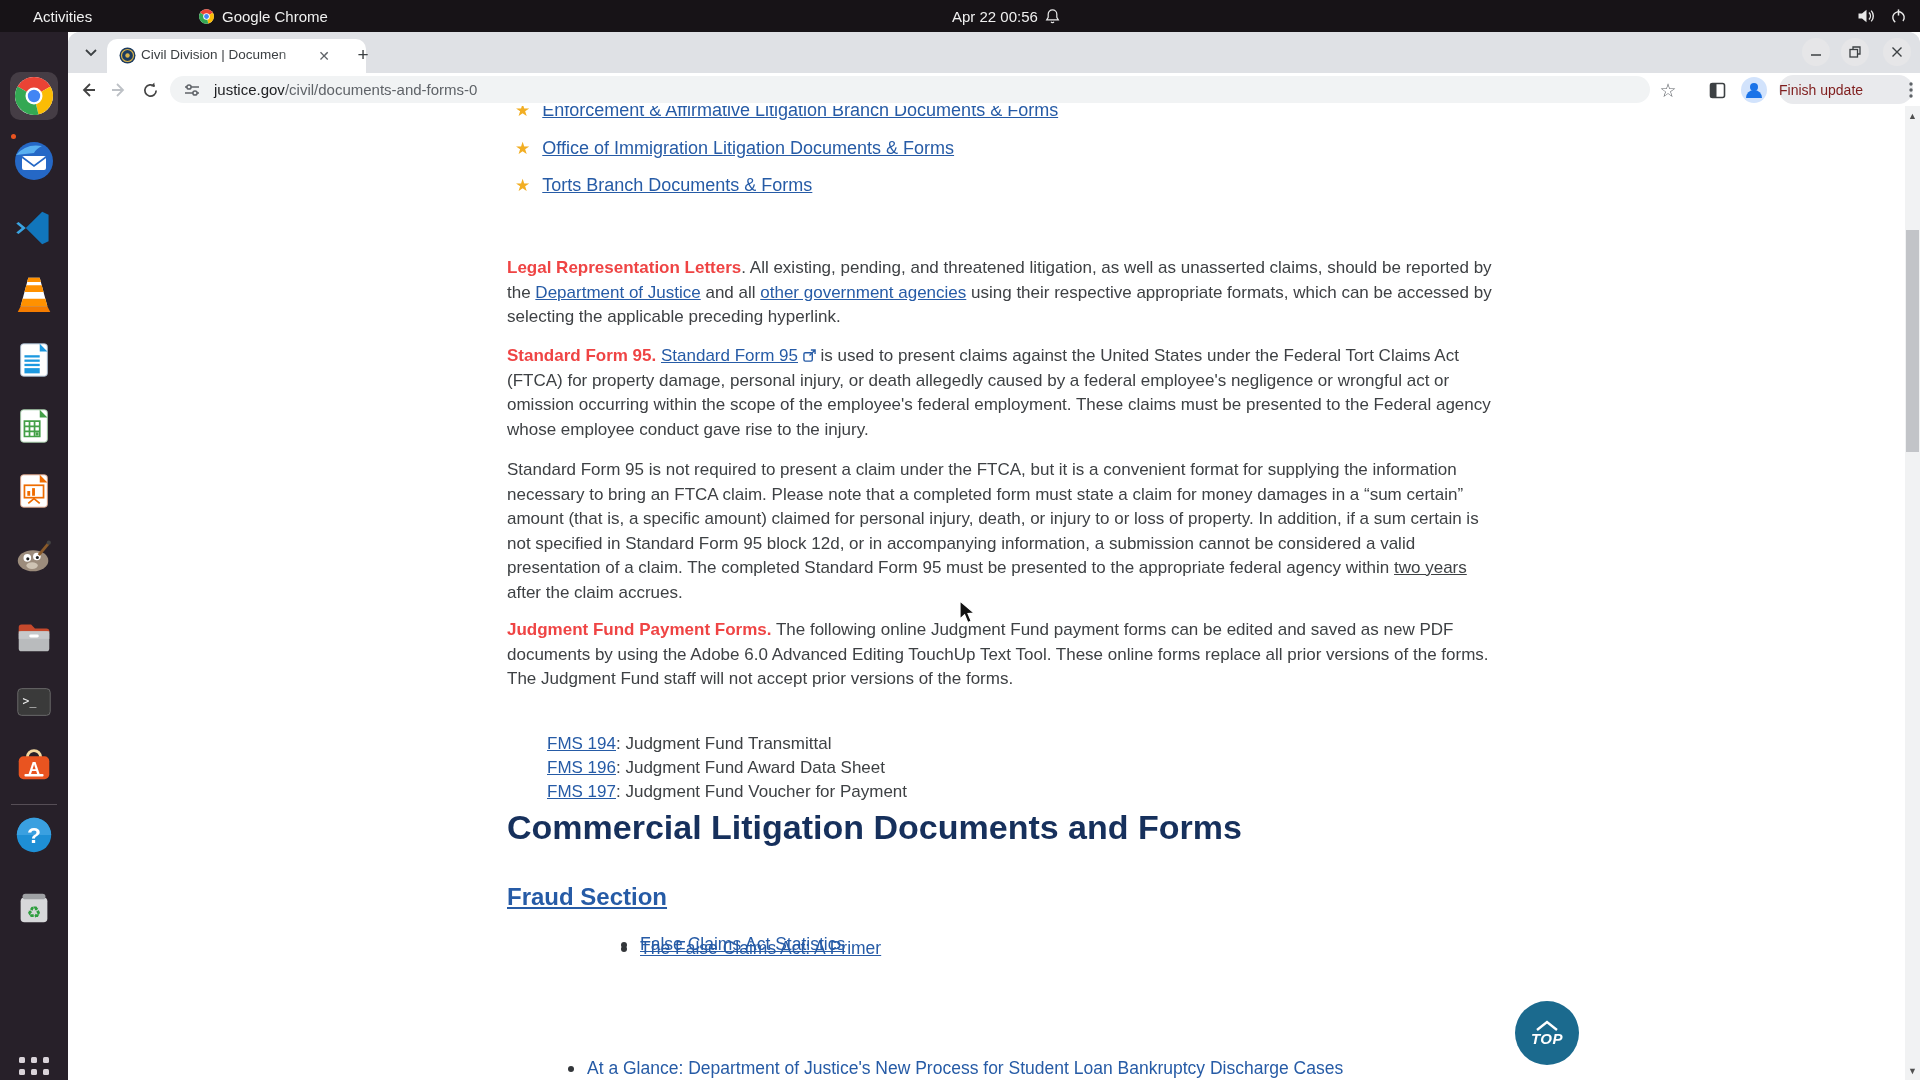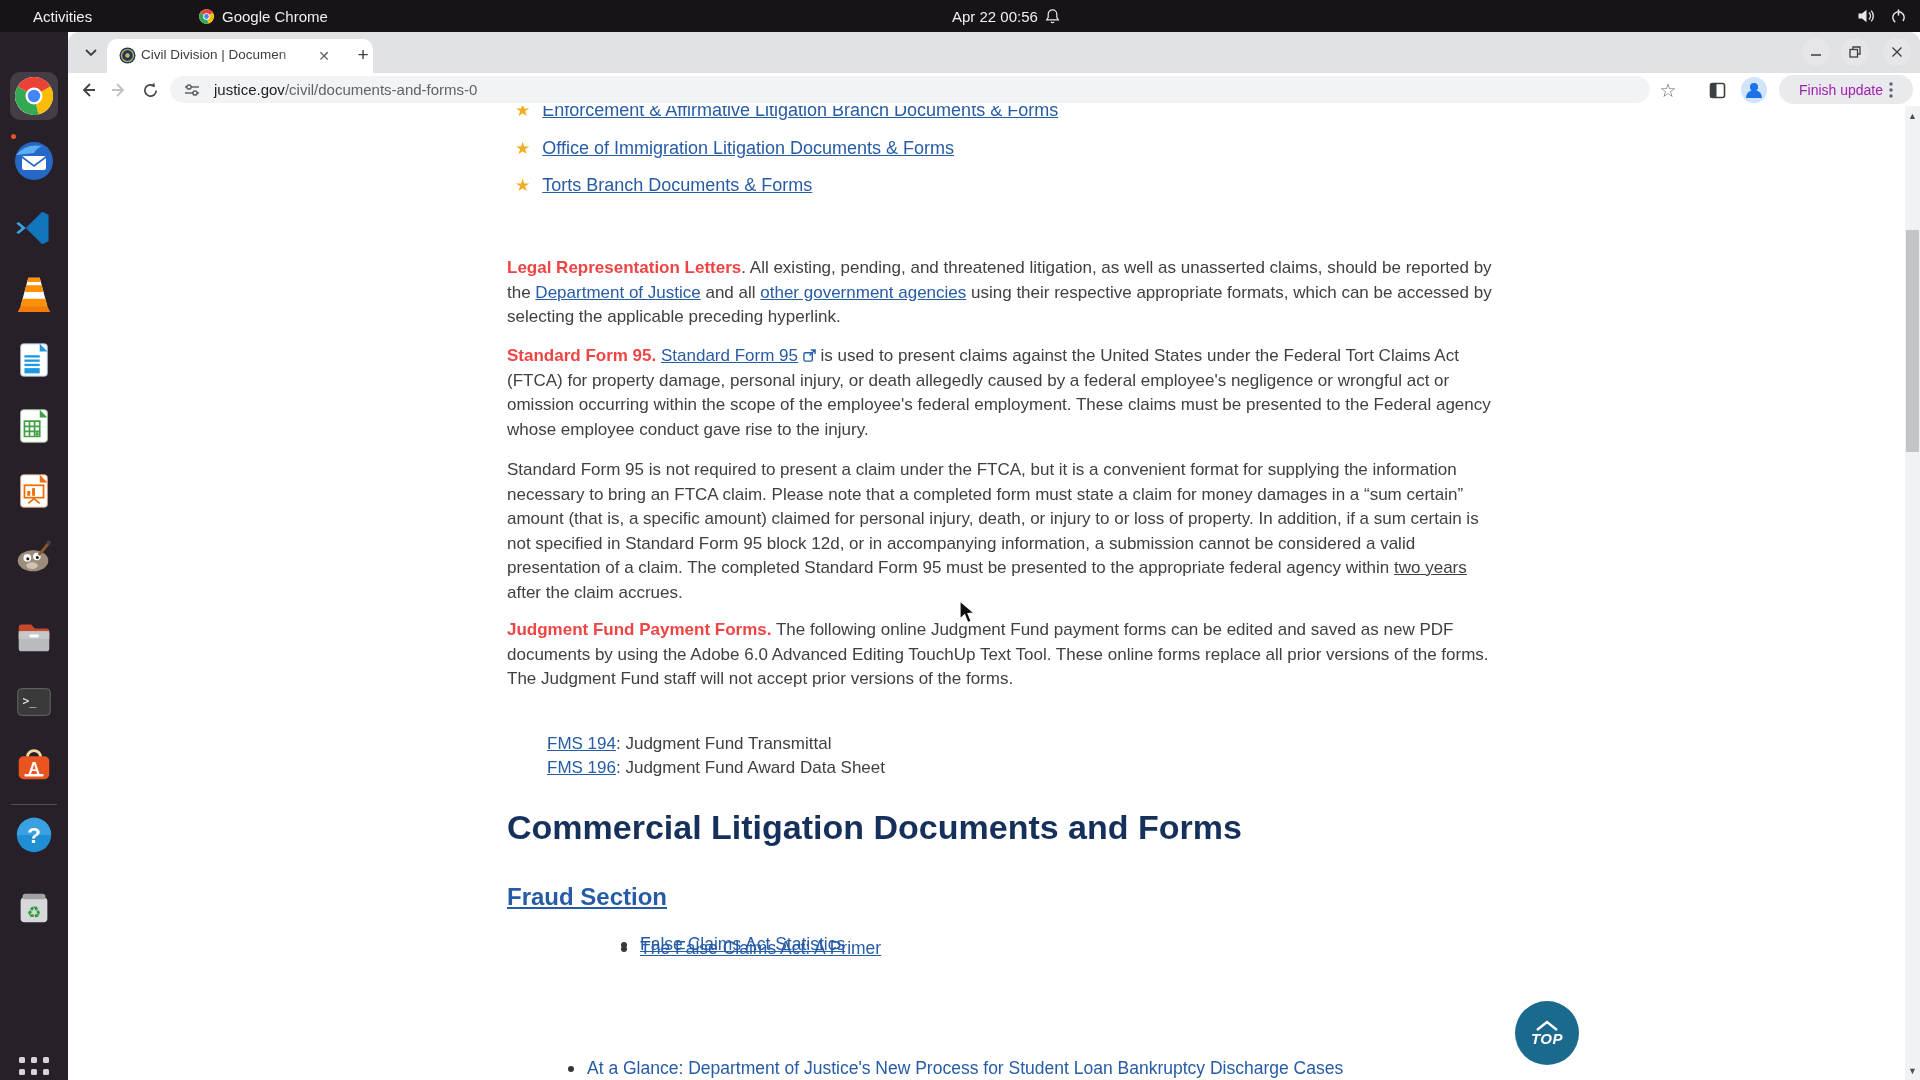--- a/index.html
+++ b/index.html
@@ -13,40 +13,40 @@
   .dock{position:absolute;left:0;top:32px;width:68px;height:1048px;background:#272029;z-index:40;}
   .dock-item{position:absolute;left:10px;width:48px;height:48px;display:flex;align-items:center;
              justify-content:center;border-radius:10px;}
   .dock-active{background:#453d45;}
   .dock-dot{position:absolute;left:1px;width:5px;height:5px;border-radius:50%;background:#e95420;}
   .dock-divider{position:absolute;left:11px;width:46px;height:1px;background:#564e56;}
   
   .win{position:absolute;left:68px;top:32px;width:1852px;height:1048px;background:#dfe1e5;
        border-radius:12px 12px 0 0;overflow:hidden;}
   .tabstrip{position:absolute;left:0;top:0;width:100%;height:41px;background:#dfe1e5;}
-  .tab{position:absolute;left:39px;top:7px;width:266px;height:34px;background:#fff;
-       border-radius:10px 10px 0 0;display:flex;align-items:center;}
+  .tab{position:absolute;left:39px;top:7px;width:238px;height:34px;background:#fff;
+       border-radius:10px 10px 0 0;display:flex;align-items:center;padding-left:21px;}
   .tab-title{position:absolute;left:34px;top:8px;width:168px;font-size:13.5px;color:#3c4043;
              white-space:nowrap;overflow:hidden;
              -webkit-mask-image:linear-gradient(90deg,#000 82%,transparent 98%);
              mask-image:linear-gradient(90deg,#000 82%,transparent 98%);}
   .tab-close{position:absolute;left:208px;top:8px;width:18px;height:18px;font-size:14px;color:#5f6368;
              display:flex;align-items:center;justify-content:center;border-radius:50%;}
   .winbtn{position:absolute;top:6px;width:28px;height:28px;border-radius:50%;background:#e6e6e8;
           display:flex;align-items:center;justify-content:center;color:#3c4043;}
   .toolbar{position:absolute;left:0;top:41px;width:100%;height:33px;background:#fff;
            border-bottom:1px solid #b91c1c;}
   .tool-ic{position:absolute;top:3px;width:28px;height:28px;display:flex;align-items:center;
            justify-content:center;border-radius:50%;}
   .omnibox{position:absolute;left:102px;top:3px;width:1480px;height:27px;background:#f1f3f4;
            border-radius:14px;display:flex;align-items:center;font-size:15px;}
   .url-host{color:#202124;} .url-path{color:#5f6368;}
   .update-pill{position:absolute;left:1711px;top:2px;width:134px;height:29px;background:#e9eaed;
-               border-radius:15px;display:flex;align-items:center;justify-content:center;gap:6px;
-               font-size:14px;color:#a21caf;}
+               border-radius:15px;display:flex;align-items:center;justify-content:space-between;gap:6px;
+               font-size:14px;color:#7f1d1d;}
   
   .content{position:absolute;left:0;top:74px;width:1837px;height:974px;background:#fff;overflow:hidden;}
   .blk{position:absolute;left:439px;width:995px;}
   .para{font-size:17px;line-height:24.5px;color:#3e4144;margin:0;}
   .para b{color:#ef4444;}
   a.lnk{color:#265ba6;text-decoration:underline;cursor:pointer;}
   a.plainlnk{color:#3e4144;text-decoration:underline;cursor:pointer;}
   .starlink{position:absolute;left:447px;display:flex;align-items:center;gap:12px;font-size:18px;}
   .star-glyph{color:#f2ae23;font-size:17px;}
   .fmsrow{position:absolute;left:479px;font-size:17px;line-height:24px;color:#3e4144;margin-top:14px;}
@@ -347,20 +347,21 @@
             <rect x="1" y="4" width="9" height="9" rx="1.5" fill="none" stroke="#265ba6" stroke-width="1.5"></rect>
             <path d="M7 7 L12.5 1.5 M8.5 1 H13 V5.5" fill="none" stroke="#265ba6" stroke-width="1.5"></path>
           </svg><span> is used to present claims against the United States under the Federal Tort Claims Act (FTCA) for property damage, personal injury, or death allegedly caused by a federal employee's negligence or wrongful act or omission occurring within the scope of the employee's federal employment. These claims must be presented to the Federal agency whose employee conduct gave rise to the injury.</span></p>
 
       <p class="blk para" style="top:352px;"><span>Standard Form 95 is not required to present a claim under the FTCA, but it is a convenient format for supplying the information necessary to bring an FTCA claim. Please note that a completed form must state a claim for money damages in a “sum certain” amount (that is, a specific amount) claimed for personal injury, death, or injury to or loss of property. In addition, if a sum certain is not specified in Standard Form 95 block 12d, or in accompanying information, a submission cannot be considered a valid presentation of a claim. The completed Standard Form 95 must be presented to the appropriate federal agency within </span><a class="plainlnk">two years</a><span> after the claim accrues.</span></p>
 
       <p class="blk para" style="top:512px;"><b>Judgment Fund Payment Forms.</b><span> The following online Judgment Fund payment forms can be edited and saved as new PDF documents by using the Adobe 6.0 Advanced Editing TouchUp Text Tool. These online forms replace all prior versions of the forms. The Judgment Fund staff will not accept prior versions of the forms.</span></p>
 
       <div class="fmsrow" style="top:612px;"><a class="lnk">FMS 194</a><span>: Judgment Fund Transmittal</span></div>
       <div class="fmsrow" style="top:636px;"><a class="lnk">FMS 196</a><span>: Judgment Fund Award Data Sheet</span></div>
+      <div class="fmsrow" style="top:660px;"><a class="lnk">FMS 197</a><span>: Judgment Fund Voucher for Payment</span></div>
 
       <h2 class="h2" style="top:702px;">Commercial Litigation Documents and Forms</h2>
 
       <h3 class="h3" style="top:777px;"><a>Fraud Section</a></h3>
 
       <div class="fbullet" style="top:832px;">
         <span class="dot"></span>
         <a class="lnk">The False Claims Act: A Primer</a>
       </div>
       <div class="fbullet" style="top:828px;">

